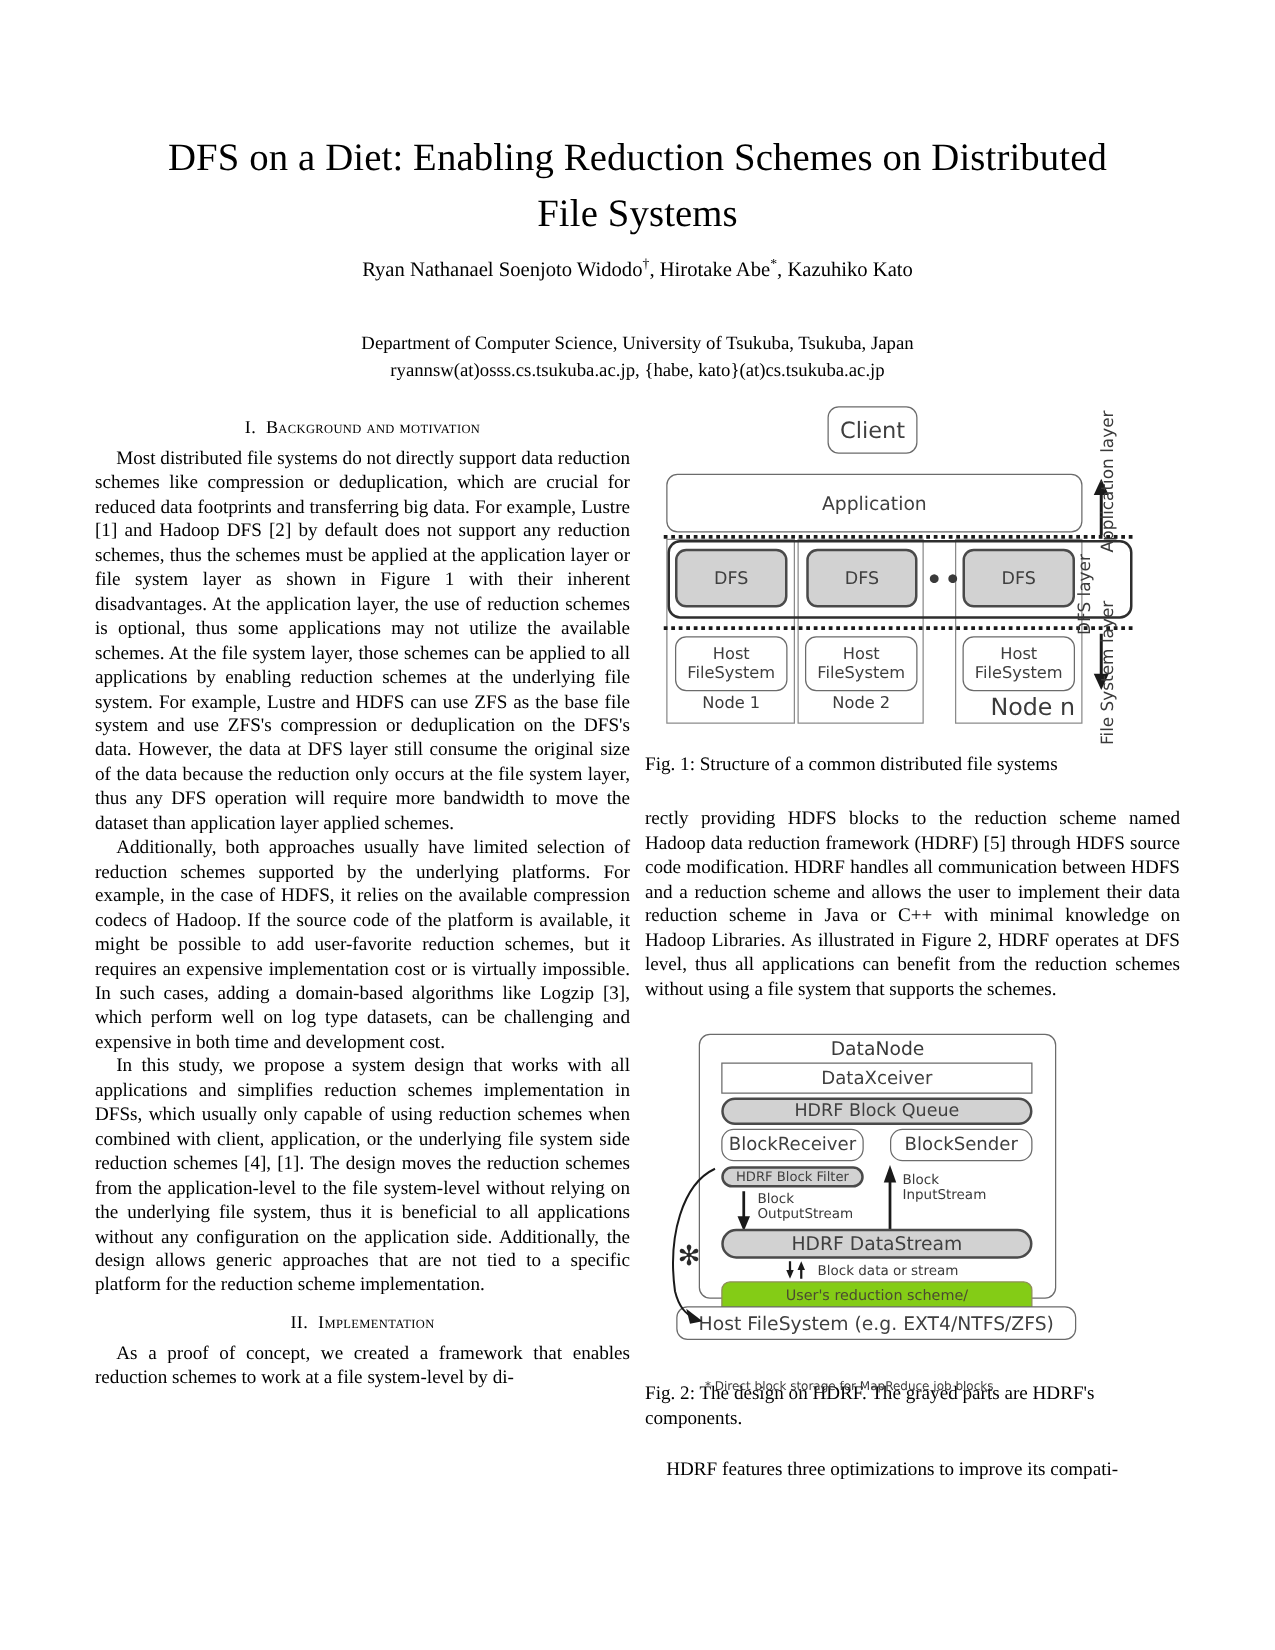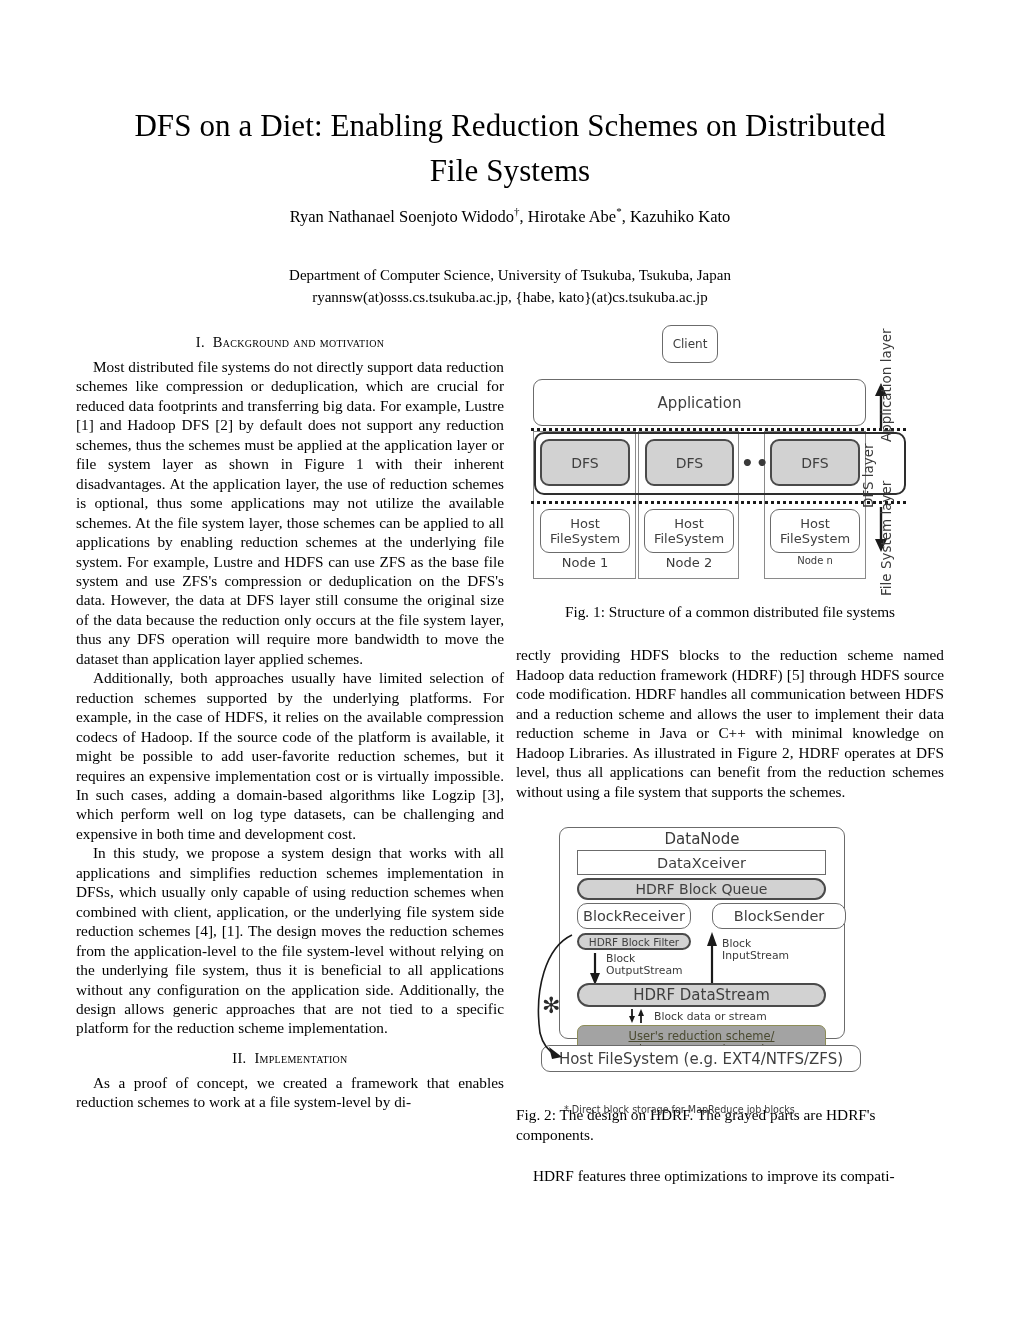--- a/index.html
+++ b/index.html
@@ -87,42 +87,42 @@
     text-indent: 17px;
     hyphens: manual;
   }
 
   .caption {
     font-size: 15.3px;
     line-height: 19.45px;
     text-align: left;
     margin: 0;
   }
-  .caption.center { text-align: center; }
+  .caption.center { }
 
   
   .fig {
     position: relative;
     font-family: "DejaVu Sans", "Liberation Sans", sans-serif;
     color: #3a3a3a;
   }
   .rbox {
     position: absolute;
     box-sizing: border-box;
     border: 1.6px solid #555;
     border-radius: 9px;
     background: #ffffff;
     display: flex;
     align-items: center;
     justify-content: center;
     text-align: center;
     color: #3f3f3f;
   }
   .rbox.gray { background: #d2d2d2; border-color: #4a4a4a; border-width: 2.2px; }
-  .rbox.olive { background: #a3a3a3; border-color: #8d8d57; border-width: 1.4px; text-decoration: underline; }
+  .rbox.olive { background: #84cc16; border-color: #8d8d57; border-width: 1.4px; }
   .rbox.plain { border-color: #6b6b6b; border-width: 1.5px; }
 
   .dotline {
     position: absolute;
     border-top: 3px dotted #1a1a1a;
     height: 0;
   }
   .rot {
     position: absolute;
     transform-origin: left bottom;
@@ -188,21 +188,21 @@
       <span class="numeral">II.</span>&nbsp;&nbsp;<span>Implementation</span>
     </div>
 
     <p class="body">As a proof of concept, we created a framework that enables reduction schemes to work at a file system-level by di-</p>
   </div>
 
   <div class="col-right">
 
     <div class="fig" style="width:428px;height:262px;">
 
-      <div class="rbox plain" style="left:146px;top:3px;width:56px;height:38px;font-size:12px;text-align:right;">
+      <div class="rbox plain" style="left:146px;top:3px;width:72px;height:38px;font-size:18px;text-align:right;">
         <span>Client</span>
       </div>
 
       <div class="rbox plain" style="left:17px;top:57px;width:333px;height:47px;font-size:15px;">
         <span>Application</span>
       </div>
 
       <div class="dotline" style="left:15px;top:106px;width:375px;"></div>
 
       <div style="position:absolute;left:17px;top:109px;width:103px;height:148px;border:1.3px solid #8a8a8a;box-sizing:border-box;"></div>
@@ -238,21 +238,21 @@
         <span>Host</span>
         <span>FileSystem</span>
       </div>
 
       <div style="position:absolute;left:24px;top:233px;width:90px;text-align:center;font-size:13px;">
         <span>Node 1</span>
       </div>
       <div style="position:absolute;left:128px;top:233px;width:90px;text-align:center;font-size:13px;">
         <span>Node 2</span>
       </div>
-      <div style="position:absolute;left:254px;top:233px;width:90px;text-align:center;font-size:10px;">
+      <div style="position:absolute;left:254px;top:233px;width:90px;text-align:right;font-size:19px;">
         <span>Node n</span>
       </div>
 
       <svg style="left:355px;top:58px;" width="20" height="50" viewBox="0 0 20 50">
         <line x1="10" y1="48" x2="10" y2="14" stroke="#1a1a1a" stroke-width="2.4"></line>
         <polygon points="10,3 4,16 16,16" fill="#1a1a1a"></polygon>
       </svg>
 
       <svg style="left:355px;top:183px;" width="20" height="50" viewBox="0 0 20 50">
         <line x1="10" y1="2" x2="10" y2="36" stroke="#1a1a1a" stroke-width="2.4"></line>
@@ -287,21 +287,21 @@
       </div>
 
       <div class="rbox gray" style="left:61px;top:53px;width:249px;height:22px;font-size:14px;border-radius:11px;">
         <span>HDRF Block Queue</span>
       </div>
 
       <div class="rbox plain" style="left:61px;top:78px;width:114px;height:26px;font-size:14.5px;border-radius:10px;">
         <span>BlockReceiver</span>
       </div>
 
-      <div class="rbox plain" style="left:196px;top:78px;width:134px;height:26px;font-size:14.5px;border-radius:10px;">
+      <div class="rbox plain" style="left:196px;top:78px;width:114px;height:26px;font-size:14.5px;border-radius:10px;">
         <span>BlockSender</span>
       </div>
 
       <div class="rbox gray" style="left:61px;top:108px;width:114px;height:17px;font-size:10.5px;border-radius:9px;">
         <span>HDRF Block Filter</span>
       </div>
 
       <svg style="left:72px;top:128px;" width="14" height="33" viewBox="0 0 14 33">
         <line x1="7" y1="0" x2="7" y2="22" stroke="#1a1a1a" stroke-width="2.2"></line>
         <polygon points="7,32 2,20 12,20" fill="#1a1a1a"></polygon>

